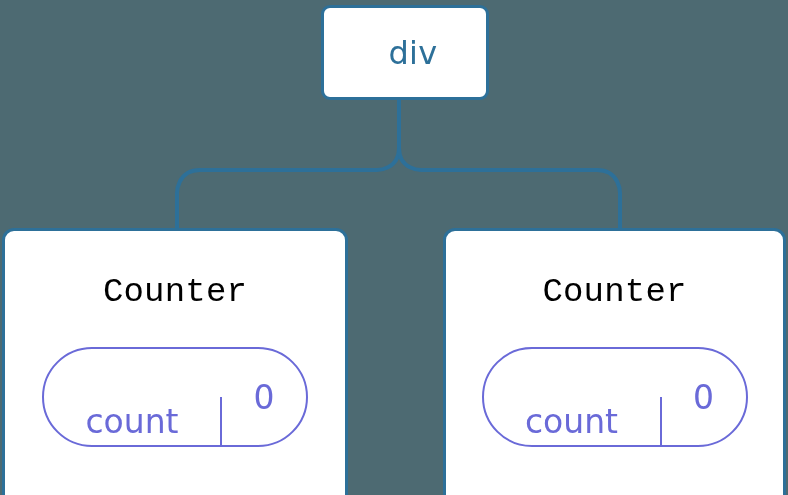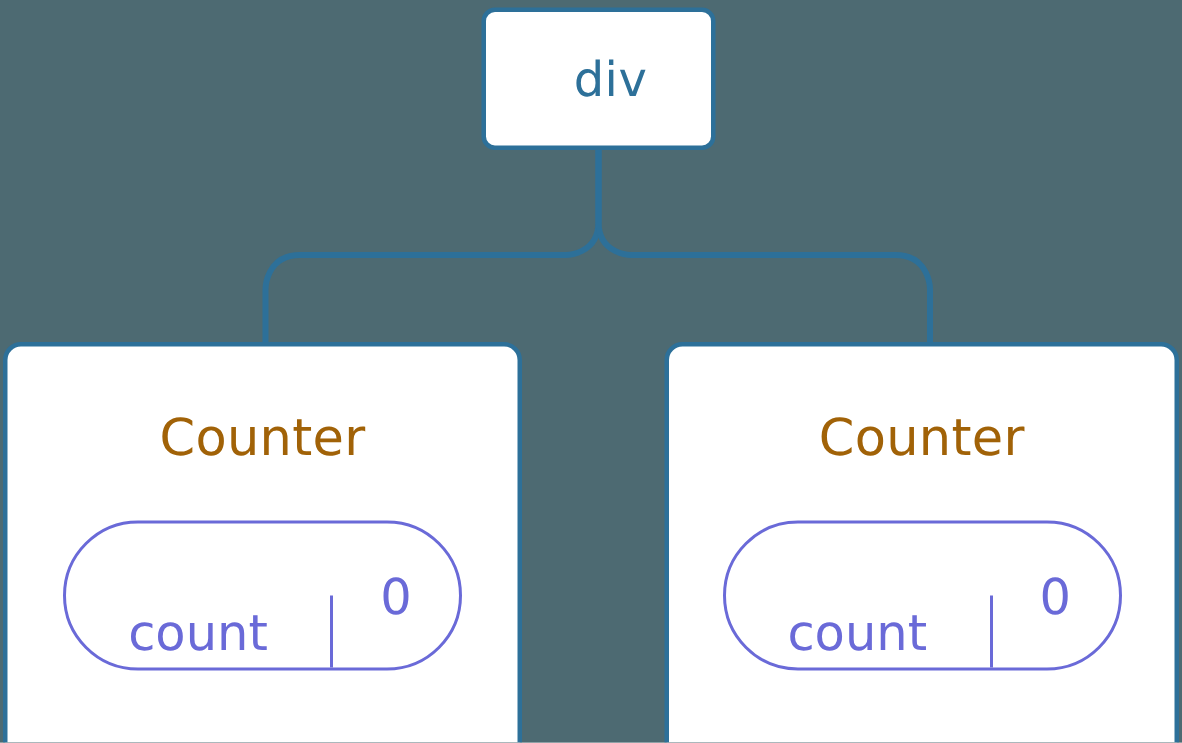--- a/index.html
+++ b/index.html
@@ -38,21 +38,21 @@
     background: #ffffff;
     border: 3px solid #2d7099;
     border-radius: 10px;
     z-index: 2;
   }
 
   
   #node-div {
     left: 321px;
     top: 5px;
-    width: 156px;
+    width: 168px;
     height: 95px;
     border-radius: 9px;
     display: flex;
     align-items: center;
     justify-content: center;
     padding-left: 16px;
   }
   #node-div .node-title {
     font-size: 32px;
     color: #2d7099;
@@ -74,23 +74,24 @@
     width: 346px;
   }
   #node-counter-right {
     left: 443px;
     width: 343px;
   }
 
   .component-node .node-title {
     margin-top: 44px;
     font-size: 34px;
-    color: #a16207;
+    color: #000000;
     line-height: 1;
     letter-spacing: 0.2px;
+    font-family: Liberation Mono, monospace;
   }
 
   
   .state-pill {
     margin-top: 38px;
     box-sizing: border-box;
     width: 266px;
     height: 100px;
     border: 2px solid #6a6ad8;
     border-radius: 50px;

